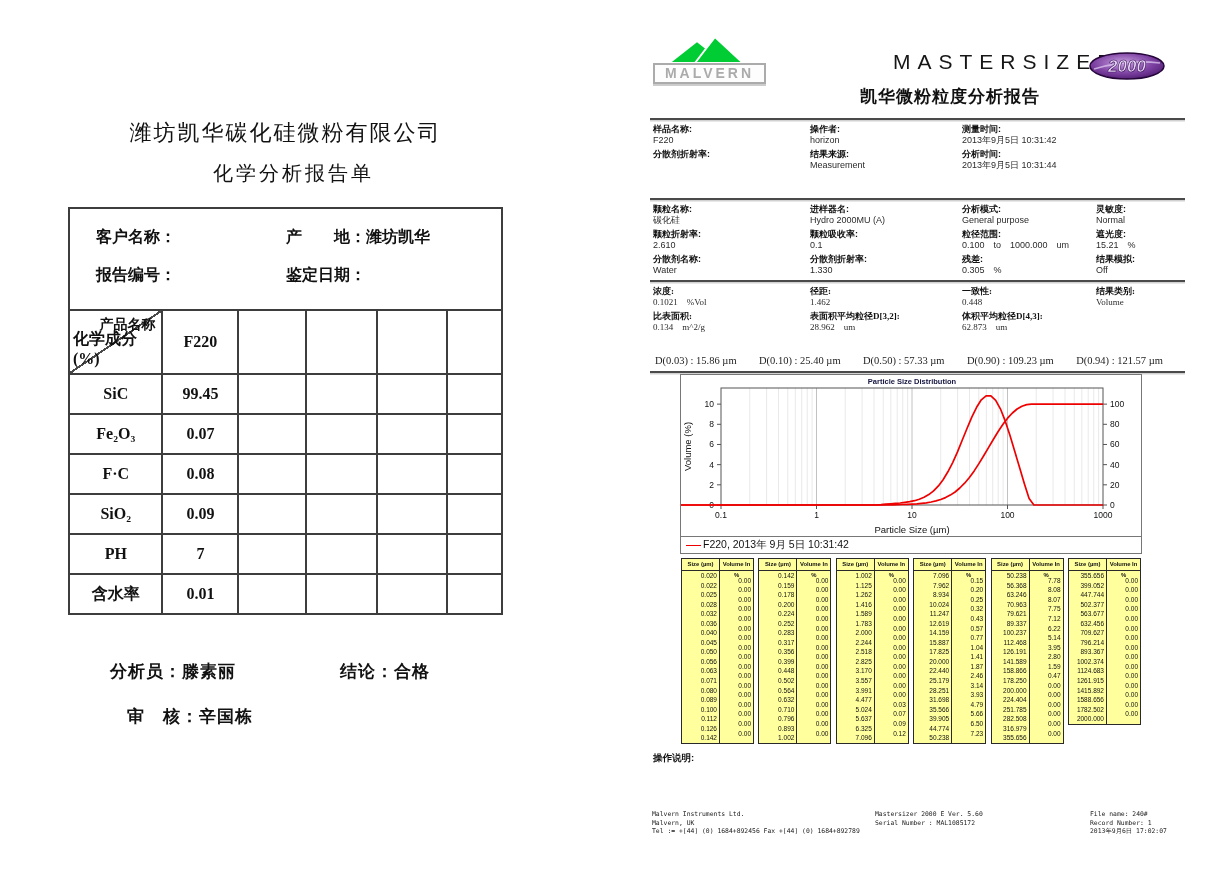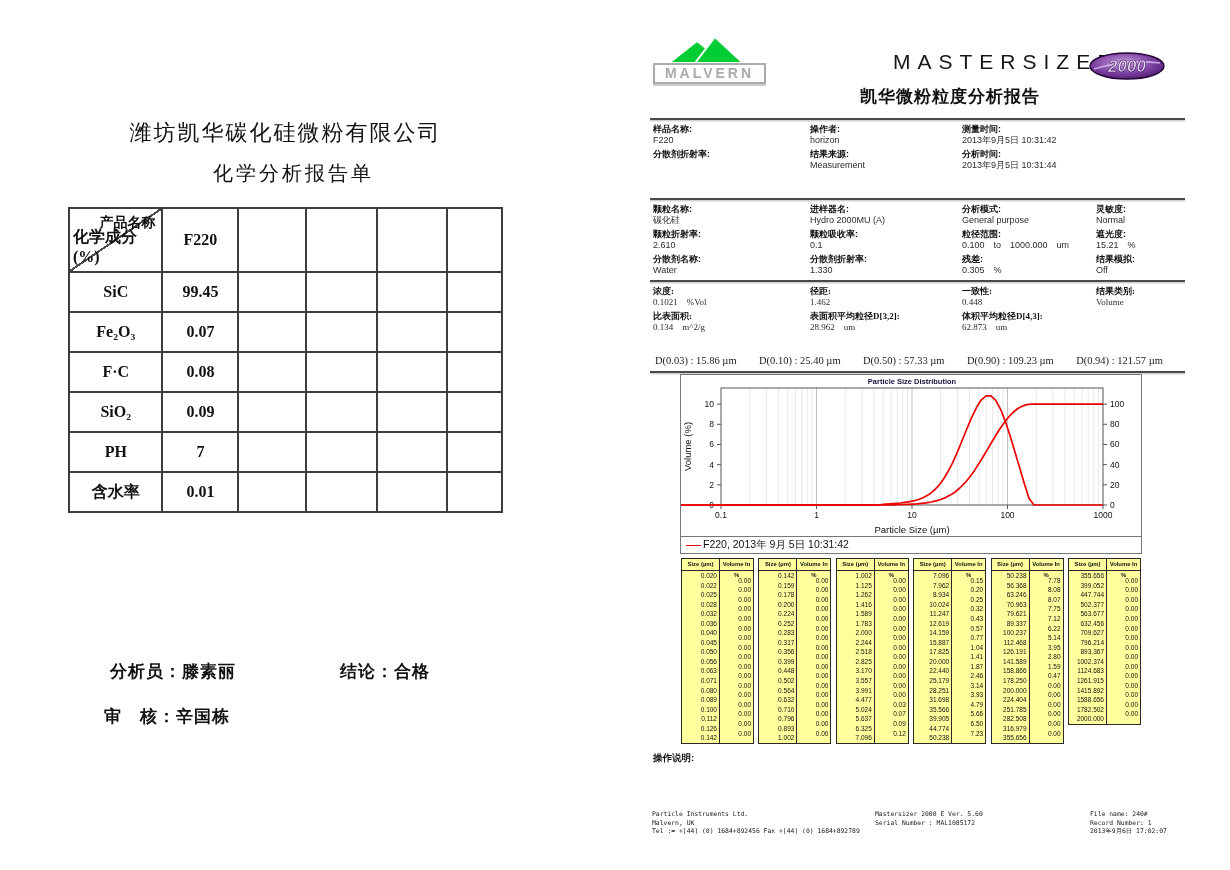--- a/index.html
+++ b/index.html
@@ -71,20 +71,32 @@
     <table class="chem-table">
       <colgroup>
         <col style="width:102px">
           <col style="width:82px">
           <col style="width:78px">
         <col style="width:82px">
           <col style="width:81px">
           <col style="width:64px">
       </colgroup>
       <tbody>
+        <tr>
+          <td class="info-cell" colspan="6">
+            <div class="info-row">
+              <span class="i1">客户名称：</span>
+              <span class="i2"><span>产　　地：</span><span>潍坊凯华</span></span>
+            </div>
+            <div class="info-row">
+              <span class="i1">报告编号：</span>
+              <span class="i2">鉴定日期：</span>
+            </div>
+          </td>
+        </tr>
         <tr id="comp-header-row">
           <td class="c-corner">
             <span class="corner-top">产品名称</span>
             <span class="corner-bot">化学成分(%)</span>
           </td>
         <td class="c-prod">F220</td>
             <td class="c-prod"></td>
             <td class="c-prod"></td>
             <td class="c-prod"></td>
             <td class="c-prod"></td>
@@ -141,21 +153,21 @@
           </tr>
         </tbody>
     </table>
 
     <div class="sig" style="top:542px;left:42px">
       <span>分析员：</span><span>滕素丽</span>
     </div>
     <div class="sig" style="top:542px;left:272px">
       <span>结论：</span><span>合格</span>
     </div>
-    <div class="sig" style="top:587px;left:36px">
+    <div class="sig" style="top:587px;left:59px">
       <span>审　核：</span><span>辛国栋</span>
     </div>
   </div>
 
   <div class="rdoc">
 
     <div class="mlogo">
       <svg width="115" height="28" style="position:absolute;left:14px;top:0">
         <polygon points="2,27 30,5 58,27" fill="#00cc33" stroke="#ffffff" stroke-width="2"></polygon>
         <polygon points="28,27 48,1 76,27" fill="#00cc33" stroke="#ffffff" stroke-width="2"></polygon>
@@ -664,21 +676,21 @@
               <div>0.00</div>
               <div>0.00</div>
             </div>
        </div>
         </div>
       </div>
 
     <div class="ops">操作说明:</div>
 
     <div class="fblock" style="left:2px;width:215px" id="footer-left">
-        <div>Particle Instruments Ltd.</div>
+        <div>Malvern Instruments Ltd.</div>
         <div>Malvern, UK</div>
         <div>Tel := +[44] (0) 1684+892456 Fax +[44] (0) 1684+892789</div>
       </div>
     <div class="fblock" style="left:225px;width:200px" id="footer-center">
         <div>Mastersizer 2000 E Ver. 5.60</div>
         <div>Serial Number : MAL1085172</div>
       </div>
     <div class="fblock" style="left:440px;width:95px" id="footer-right">
         <div>File name: 240#</div>
         <div>Record Number: 1</div>

